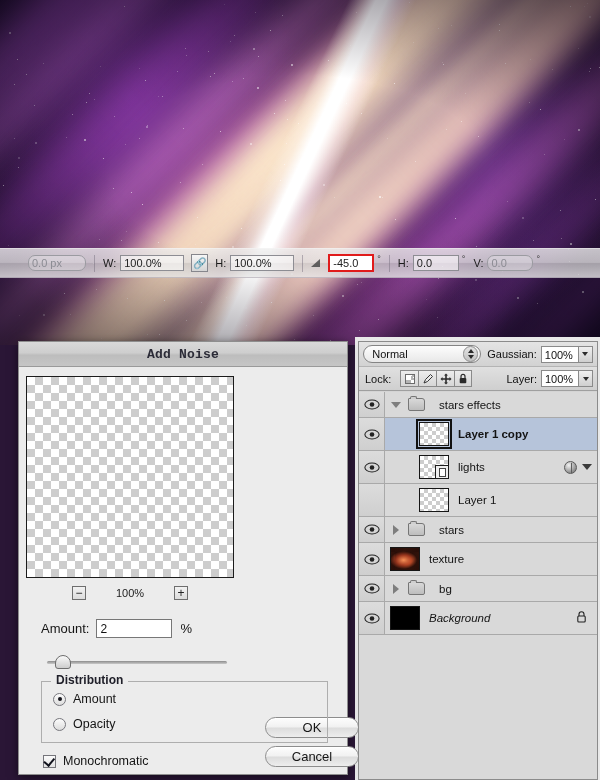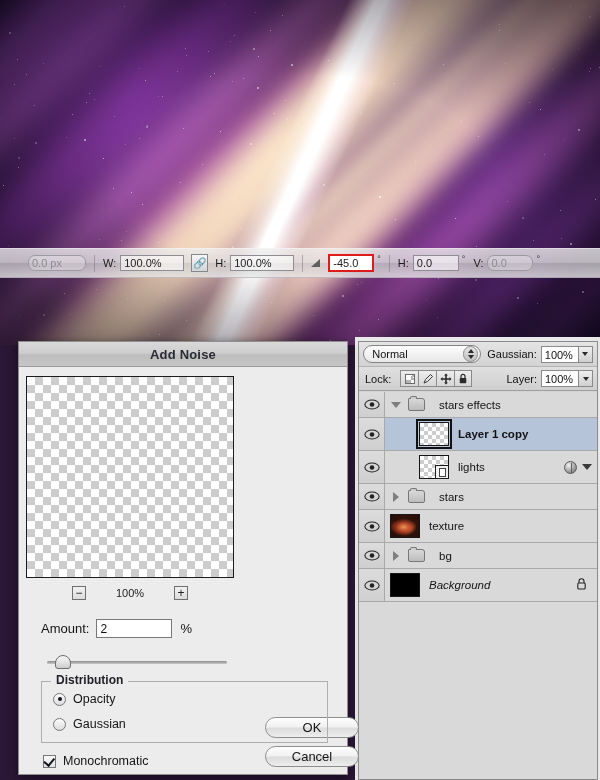--- a/index.html
+++ b/index.html
@@ -83,21 +83,21 @@
   
   #add-noise{
     position:absolute;left:18px;top:341px;width:330px;height:434px;
     background:#ececec;border:1px solid #8e8e8e;box-sizing:border-box;
     box-shadow:0 2px 9px rgba(0,0,0,.5);
   }
   #dlg-title{
     height:24px;background:linear-gradient(to bottom,#d9d9d9 0%,#cecece 45%,#bdbdbd 55%,#c6c6c6 100%);
     border-bottom:1px solid #9a9a9a;
     display:flex;align-items:center;justify-content:center;
-    font-size:13px;font-weight:bold;color:#2b2b37;letter-spacing:.2px;
+    font-size:13px;font-weight:bold;color:#2b2b37;letter-spacing:.2px;font-family:Liberation Mono, monospace;
   }
   #preview-box{
     position:absolute;left:7px;top:34px;width:208px;height:202px;
     border:1px solid #1c1c1c;box-sizing:border-box;overflow:hidden;
     background-color:#ffffff;
     background-image:
       linear-gradient(45deg,#cdcdcd 25%,transparent 25%,transparent 75%,#cdcdcd 75%),
       linear-gradient(45deg,#cdcdcd 25%,transparent 25%,transparent 75%,#cdcdcd 75%);
     background-size:16px 16px;
     background-position:0 0,8px 8px;
@@ -524,25 +524,25 @@
     <div class="thumb"></div>
   </div>
 
   <div id="dist-group"></div>
   <div id="dist-legend">Distribution</div>
 
   <div class="radio-row" id="row-uniform">
     <span class="radio">
         <span class="dot"></span>
       </span>
-    <span>Opacity</span>
+    <span>Amount</span>
   </div>
   <div class="radio-row" id="row-gauss">
     <span class="radio"></span>
-    <span>Gaussian</span>
+    <span>Opacity</span>
   </div>
 
   <div id="mono-row">
     <span class="chk">
         <span class="mark"></span>
       </span>
     <span>Monochromatic</span>
   </div>
 </div>
 
@@ -634,20 +634,26 @@
             <span class="pg"></span>
           </span>
       </span>
       <span class="lname">lights</span>
       <span class="fx-cell">
         <span class="fx-ball"></span>
         <span class="fx-tri"></span>
       </span>
     </div>
 
+    <div class="lrow">
+      <div class="eye-cell"></div>
+      <span class="pad-indent"></span>
+      <span class="thumb"></span>
+      <span class="lname">Layer 1</span>
+    </div>
 
     <div class="lrow h26">
       <div class="eye-cell">
         <svg class="eye" viewBox="0 0 18 12">
             <ellipse cx="9" cy="6" rx="8" ry="5" fill="none" stroke="#222" stroke-width="1.2"></ellipse>
             <circle cx="9" cy="6" r="2.6" fill="#222"></circle>
           </svg>
       </div>
       <span class="disclose">
           <span class="tri-r"></span>

